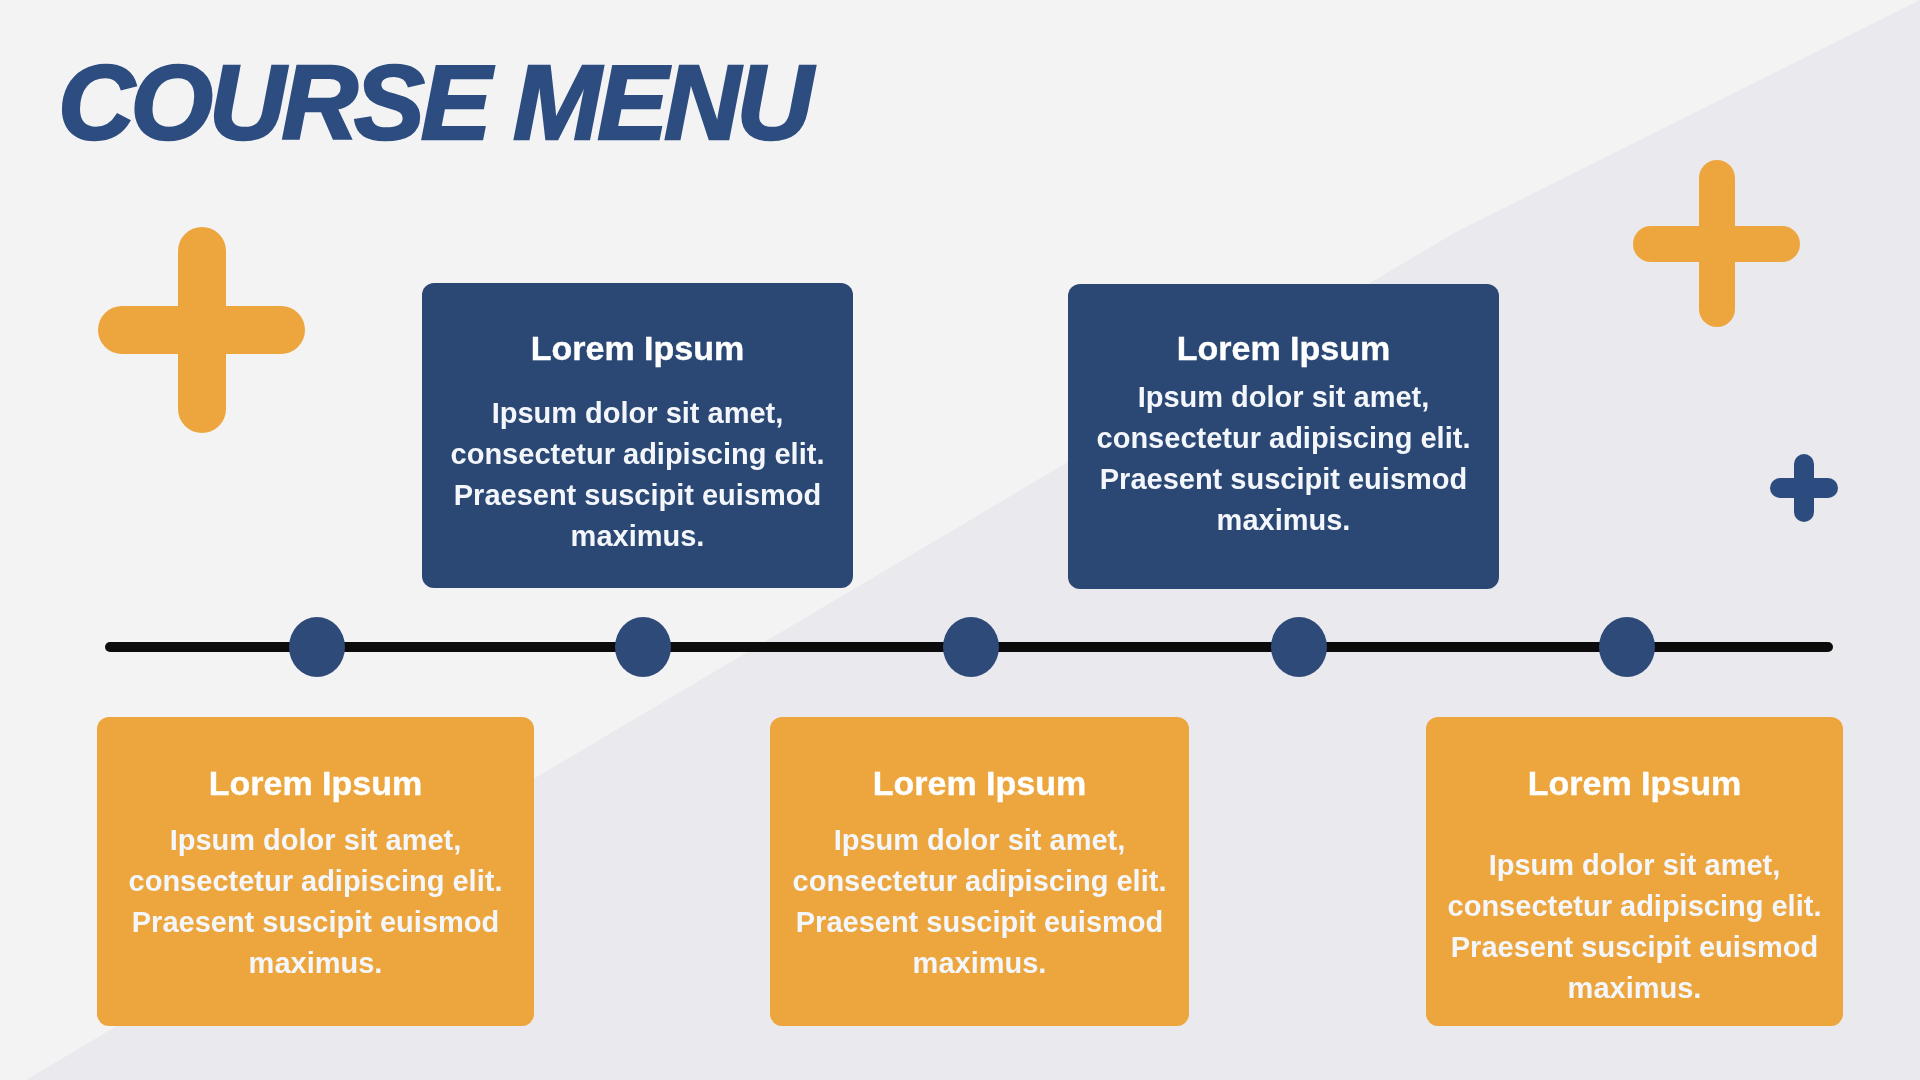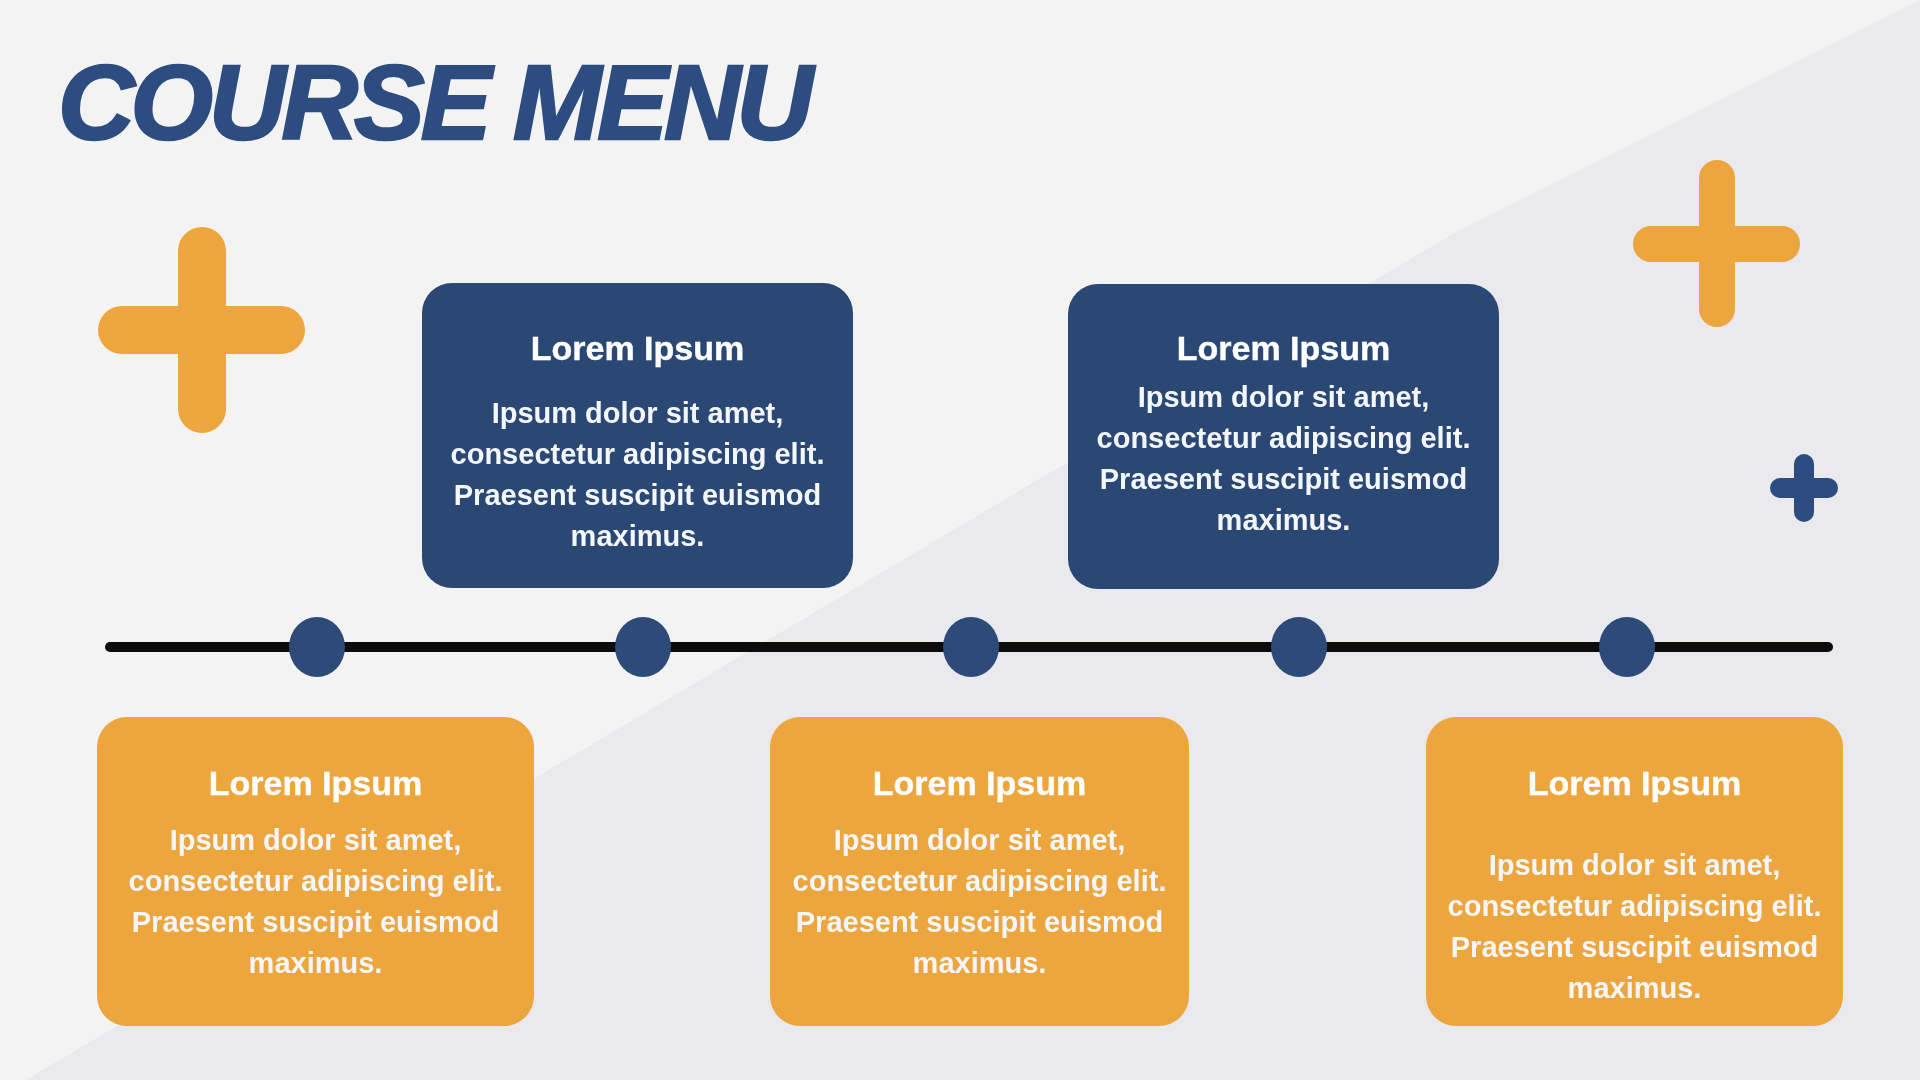--- a/index.html
+++ b/index.html
@@ -62,21 +62,21 @@
   .timeline-dot {
     position: absolute;
     top: 617px;
     width: 56px; height: 60px;
     background: #2e4a78;
     border-radius: 50%;
   }
   
   .card {
     position: absolute;
-    border-radius: 30px;
+    border-radius: 12px;
     color: #f3f6fa;
     text-align: center;
     box-sizing: border-box;
   }
   .card.navy { background: #2b4875; }
   .card.orange { background: #eda63e; }
   .card-heading {
     font-size: 34px;
     line-height: 40px;
     font-weight: bold;

